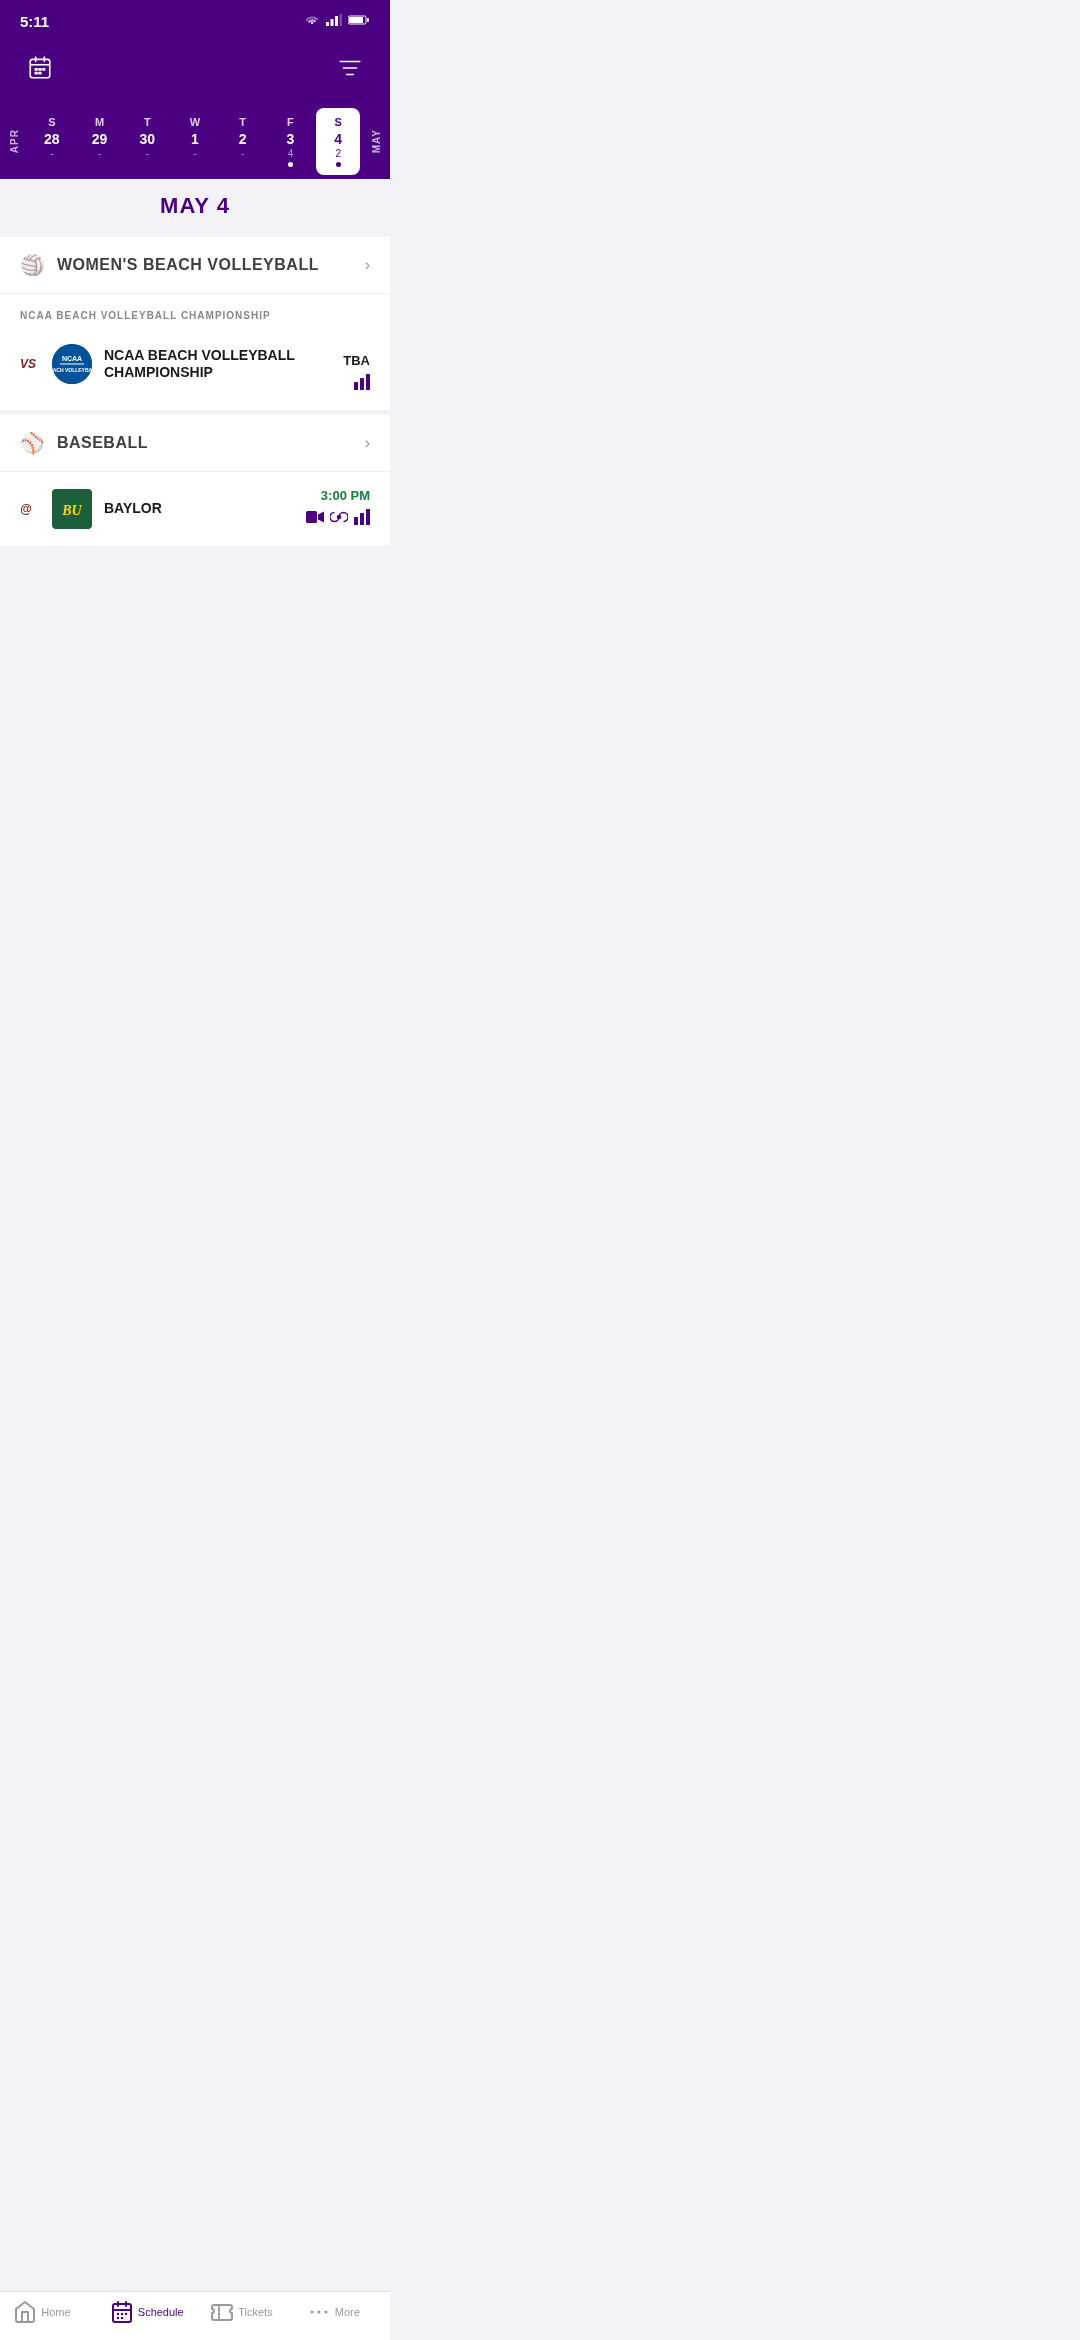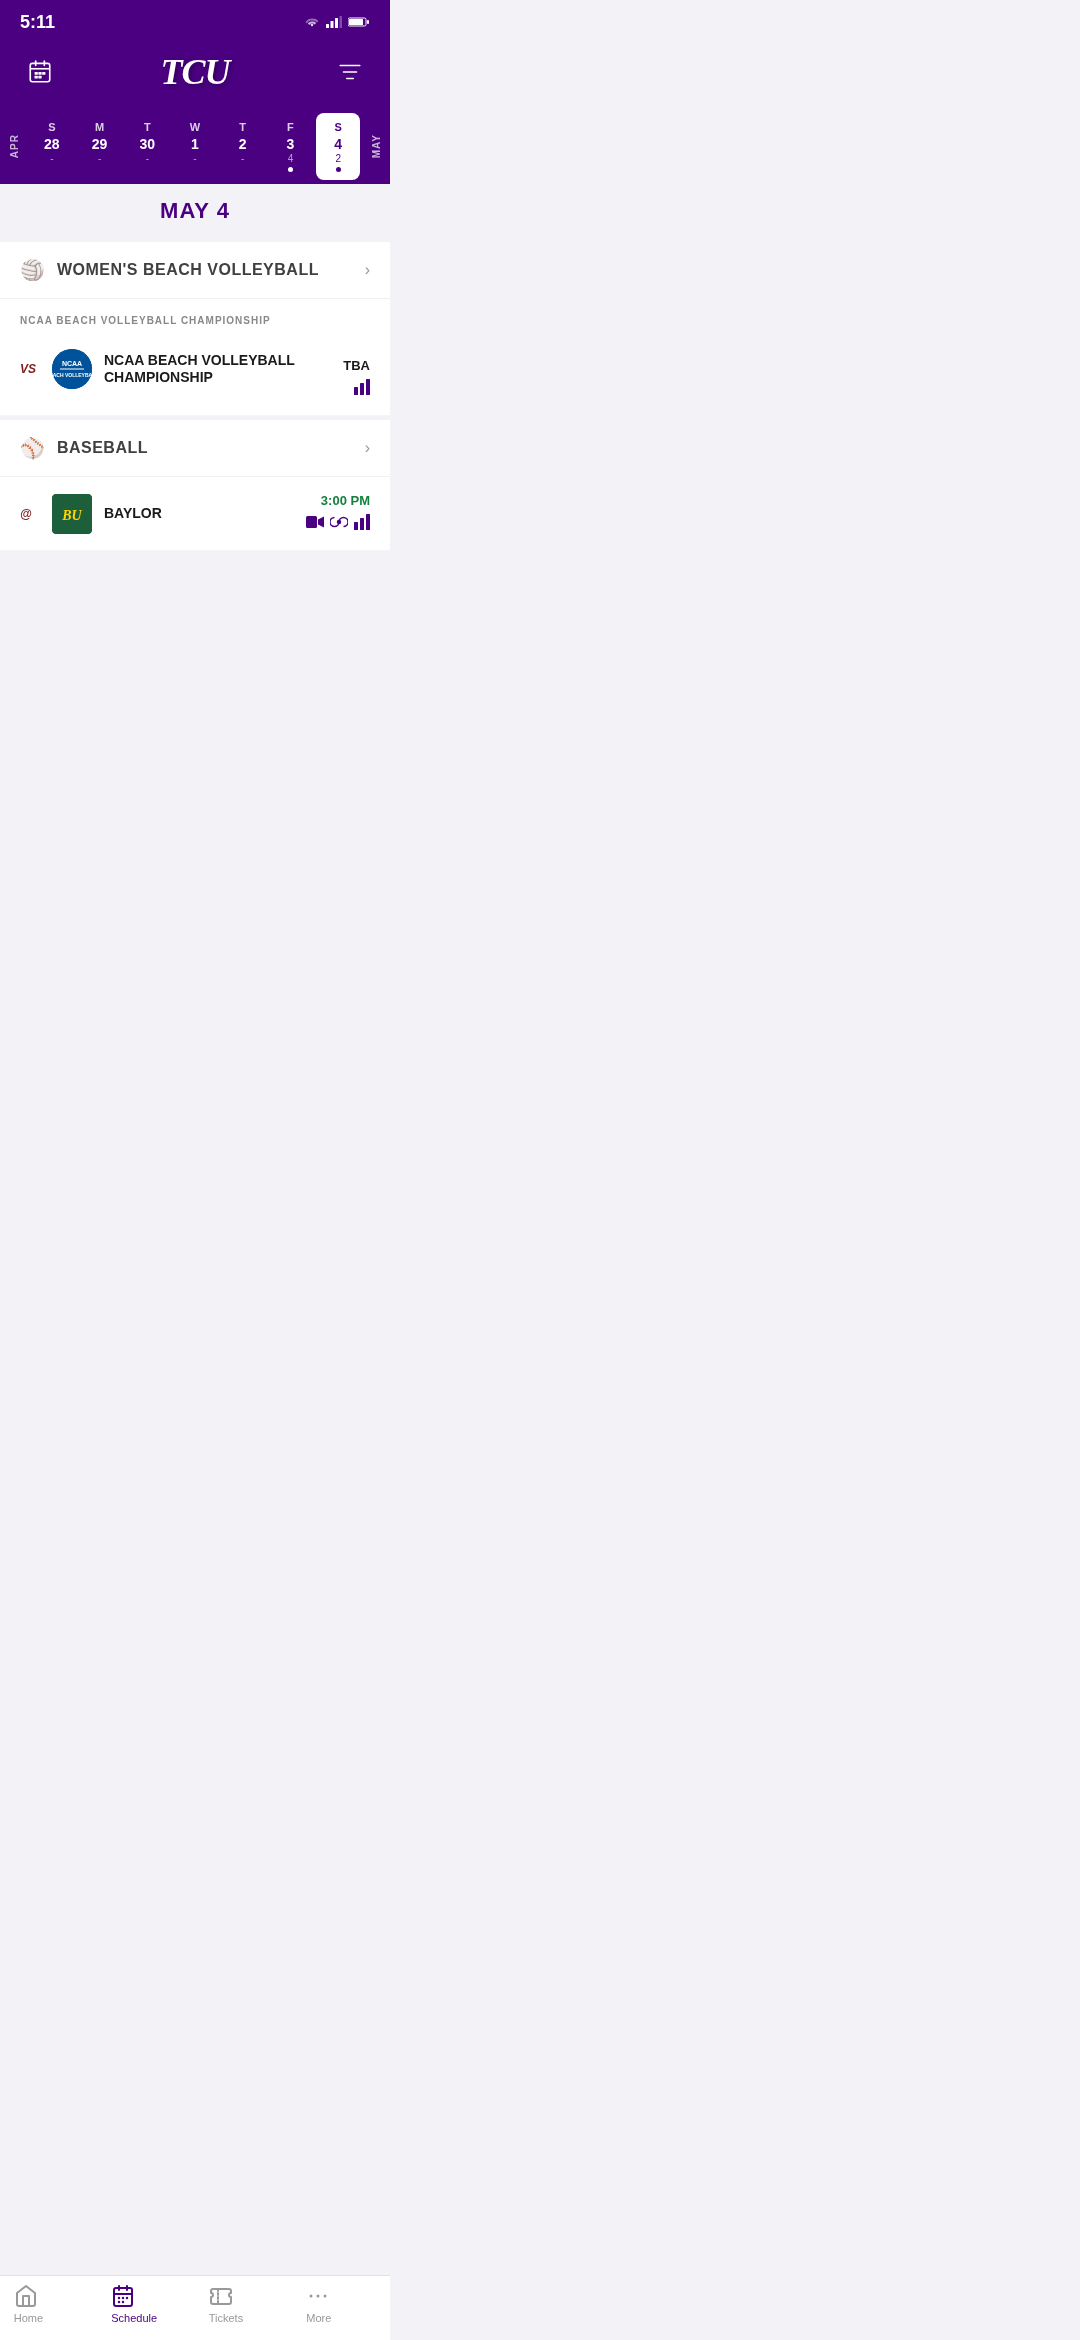--- a/index.html
+++ b/index.html
@@ -17,21 +17,21 @@
     
     .status-bar {
       background: #4a0080;
       display: flex;
       justify-content: space-between;
       align-items: center;
       padding: 12px 20px 8px;
       color: white;
     }
     .status-time {
-      font-size: 18px;
+      font-size: 15px;
       font-weight: 600;
     }
     .status-icons {
       display: flex;
       align-items: center;
       gap: 6px;
     }
 
     
     .header {
@@ -327,21 +327,22 @@
       left: 0;
       width: 390px;
       background: white;
       border-top: 1px solid #e0e0e0;
       display: flex;
       justify-content: space-around;
       padding: 8px 0 16px;
     }
     .nav-item {
       display: flex;
-      flex-direction: column;
+      flex-direction: row;
+      align-items: center;
       gap: 4px;
       cursor: pointer;
       min-width: 70px;
     }
     .nav-icon {
       font-size: 22px;
       color: #999;
     }
     .nav-label {
       font-size: 11px;
@@ -390,23 +391,20 @@
       <line x1="3" y1="9" x2="21" y2="9" stroke="white" stroke-width="1.5"></line>
       <line x1="8" y1="2" x2="8" y2="6" stroke="white" stroke-width="1.5" stroke-linecap="round"></line>
       <line x1="16" y1="2" x2="16" y2="6" stroke="white" stroke-width="1.5" stroke-linecap="round"></line>
       <rect x="7" y="12" width="3" height="2.5" rx="0.5" fill="white"></rect>
       <rect x="10.5" y="12" width="3" height="2.5" rx="0.5" fill="white"></rect>
       <rect x="14" y="12" width="3" height="2.5" rx="0.5" fill="white"></rect>
       <rect x="7" y="15.5" width="3" height="2.5" rx="0.5" fill="white"></rect>
       <rect x="10.5" y="15.5" width="3" height="2.5" rx="0.5" fill="white"></rect>
     </svg>
   </div>
-  <div class="header-logo">
-    <span class="tcu-logo-text">TCU</span>
-  </div>
   <div class="header-filter-btn">
     <svg width="26" height="26" viewBox="0 0 24 24" fill="white">
       <line x1="3" y1="6" x2="21" y2="6" stroke="white" stroke-width="1.5" stroke-linecap="round"></line>
       <line x1="6" y1="12" x2="18" y2="12" stroke="white" stroke-width="1.5" stroke-linecap="round"></line>
       <line x1="9" y1="18" x2="15" y2="18" stroke="white" stroke-width="1.5" stroke-linecap="round"></line>
     </svg>
   </div>
 </div>
 
 <div class="calendar-week">

